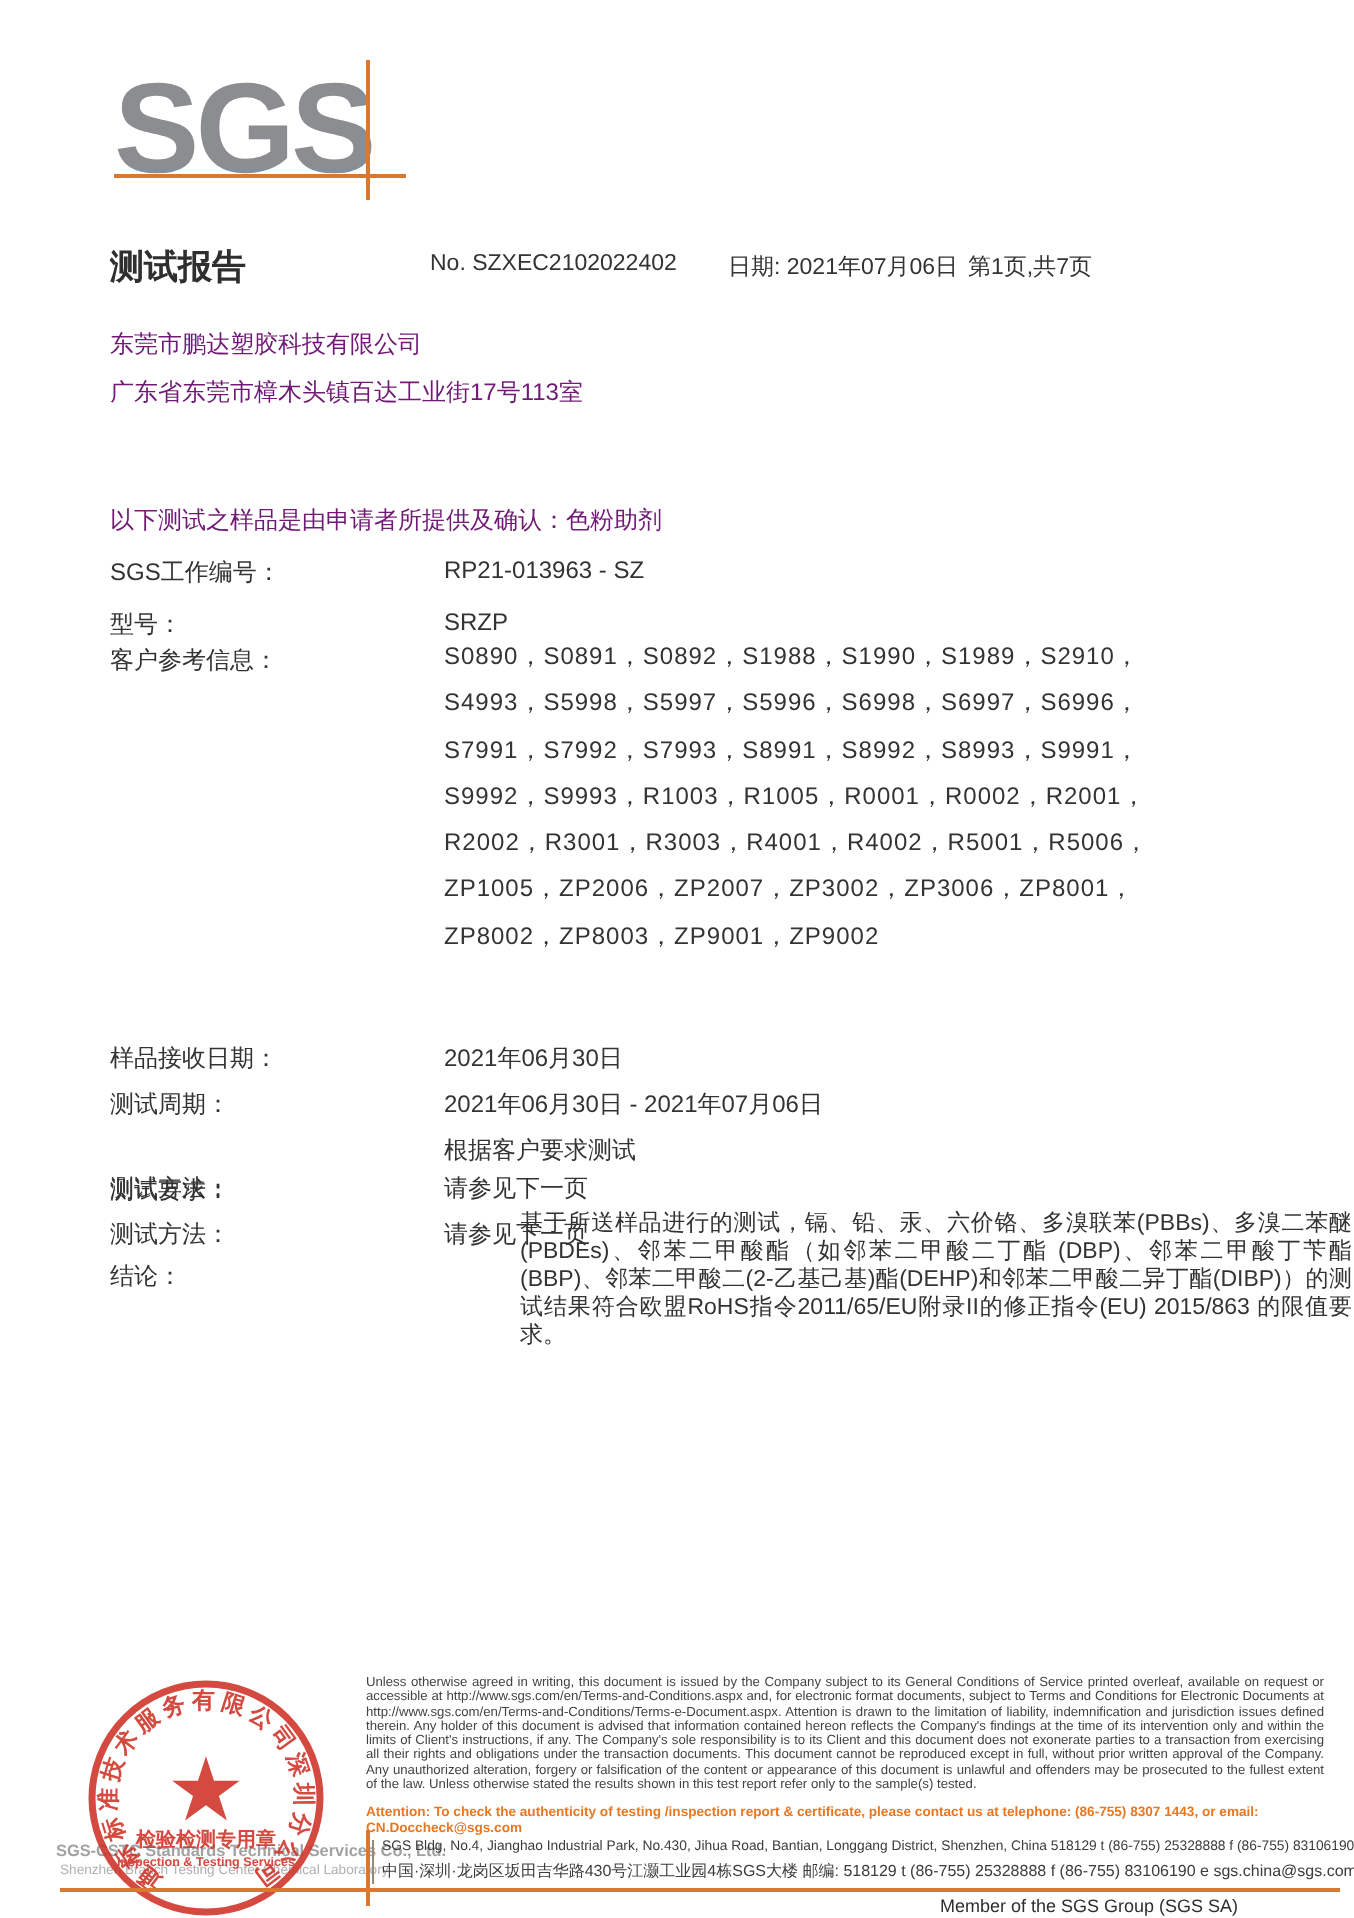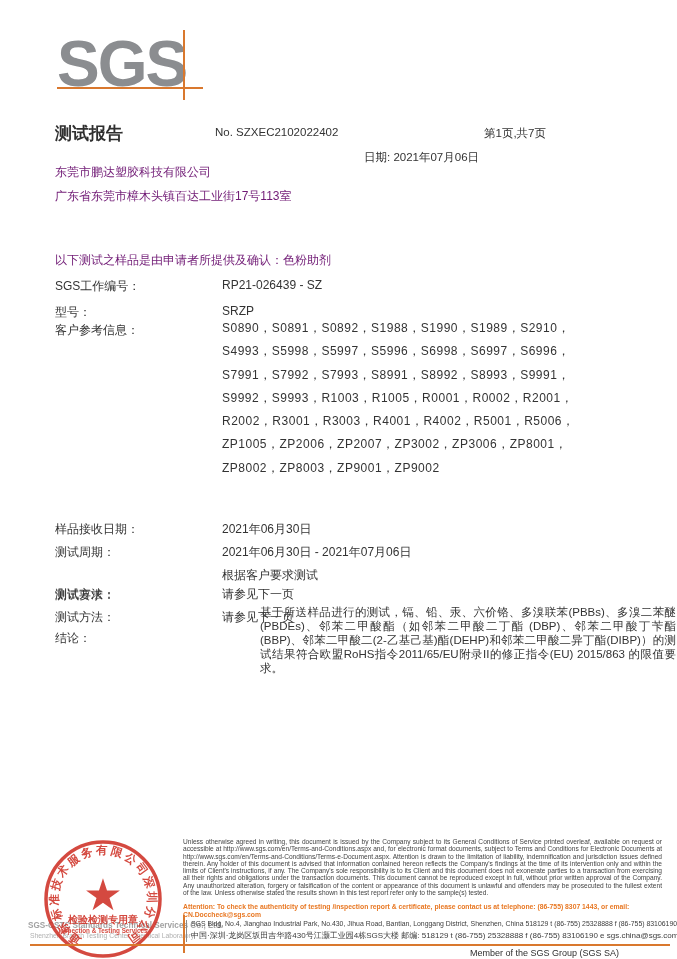--- a/index.html
+++ b/index.html
@@ -36,30 +36,30 @@
 <body>
 
 <div class="page">
 
   <div class="abs logo-text" style="left:57px;top:32px;">SGS</div>
   <div class="abs logo-hline" style="left:57px;top:87px;width:146px;"></div>
   <div class="abs logo-vline" style="left:183px;top:30px;height:70px;"></div>
 
   <div class="abs title" style="left:55px;top:122px;">测试报告</div>
   <div class="abs hmeta" style="left:215px;top:126px;">No. SZXEC2102022402</div>
-  <div class="abs hmeta" style="left:364px;top:126px;margin-top:24px;">日期: 2021年07月06日</div>
+  <div class="abs hmeta" style="left:364px;top:126px;">日期: 2021年07月06日</div>
   <div class="abs hmeta" style="left:484px;top:126px;">第1页,共7页</div>
 
   <div class="abs t12" style="left:55px;top:164px;">东莞市鹏达塑胶科技有限公司</div>
   <div class="abs t12" style="left:55px;top:188px;">广东省东莞市樟木头镇百达工业街17号113室</div>
 
   <div class="abs t12" style="left:55px;top:252px;">以下测试之样品是由申请者所提供及确认：色粉助剂</div>
 
   <div class="abs label" style="left:55px;top:278px;">SGS工作编号：</div>
-  <div class="abs value" style="left:222px;top:278px;">RP21-026439 - SZ</div>
+  <div class="abs value" style="left:222px;top:278px;">RP21-013963 - SZ</div>
 
   <div class="abs label" style="left:55px;top:304px;">型号：</div>
   <div class="abs value" style="left:222px;top:304px;">SRZP</div>
 
   <div class="abs label" style="left:55px;top:322px;">客户参考信息：</div>
   <div class="abs" style="left:222px;top:317px;">
     <div class="ref-line">S0890，S0891，S0892，S1988，S1990，S1989，S2910，</div>
     <div class="ref-line">S4993，S5998，S5997，S5996，S6998，S6997，S6996，</div>
     <div class="ref-line">S7991，S7992，S7993，S8991，S8992，S8993，S9991，</div>
     <div class="ref-line">S9992，S9993，R1003，R1005，R0001，R0002，R2001，</div>

